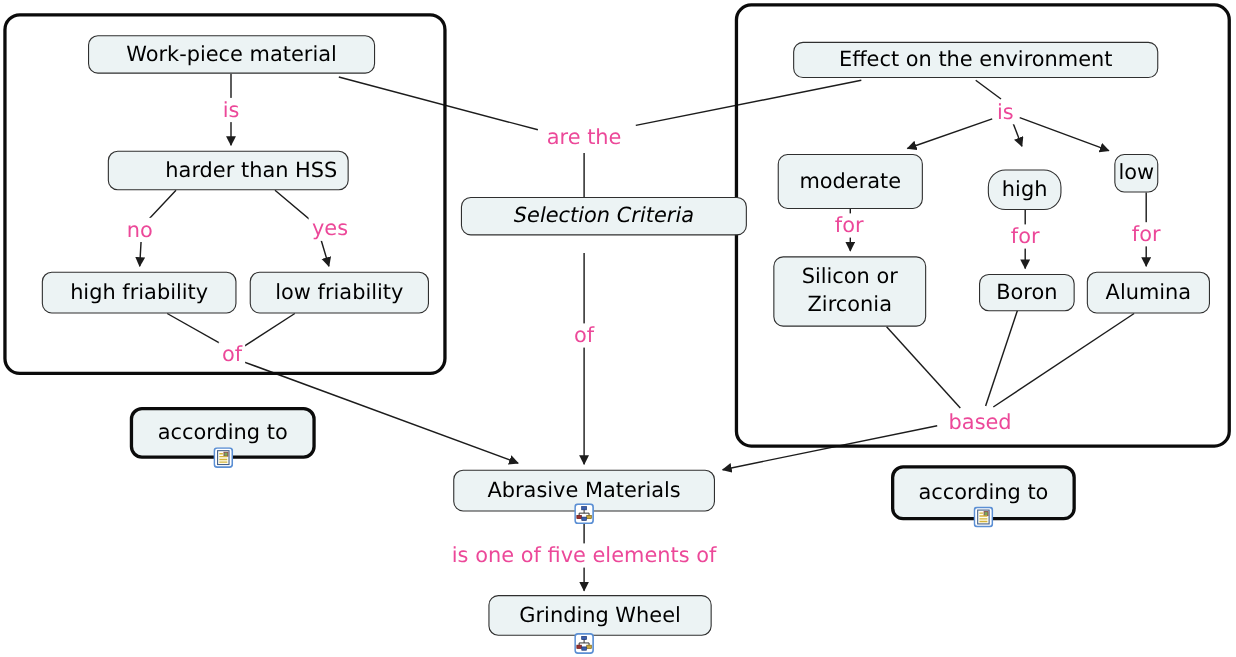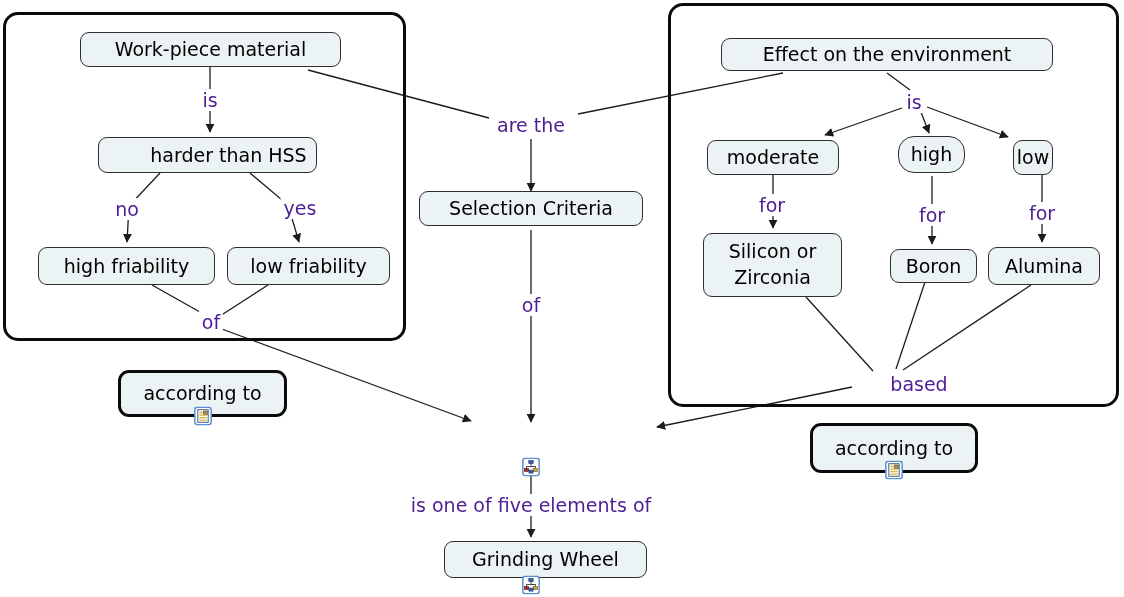--- a/index.html
+++ b/index.html
@@ -15,21 +15,21 @@
   .node{
     position:absolute;display:flex;align-items:center;justify-content:center;
     background:#ecf3f4;border:1.4px solid #2f2f2f;border-radius:9px;
     font-size:19px;color:#000000;text-align:center;line-height:1.3;
     box-sizing:border-box;white-space:nowrap;
   }
   .node.wrap{white-space:normal;line-height:1.35;}
   .node.thick{border:3.2px solid #0b0b0b;border-radius:11px;}
   .label{
     position:absolute;transform:translate(-50%,-50%);background:#ffffff;
-    padding:0 3px;font-size:19px;color:#4c1d95;white-space:nowrap;
+    padding:0 3px;font-size:19px;color:#ec4899;white-space:nowrap;
   }
   .icon{position:absolute;transform:translate(-50%,-50%);width:18px;height:19px;}
   .icon svg{display:block;}
 </style>
 </head>
 <body>
 
 <div class="canvas">
 
   <svg class="wires" viewBox="0 0 1124 597">
@@ -74,33 +74,34 @@
   <div class="label" style="left:127px;top:209px;">no</div>
   <div class="label" style="left:300px;top:208px;">yes</div>
   <div class="label" style="left:211px;top:322px;">of</div>
   <div class="label" style="left:531px;top:125px;">are the</div>
   <div class="label" style="left:531px;top:305px;">of</div>
   <div class="label" style="left:531px;top:505px;">is one of five elements of</div>
   <div class="label" style="left:914px;top:102px;">is</div>
   <div class="label" style="left:772px;top:205px;">for</div>
   <div class="label" style="left:932px;top:215px;">for</div>
   <div class="label" style="left:1042px;top:213px;">for</div>
-  <div class="label" style="left:891px;top:384px;margin-left:28px;">based</div>
+  <div class="label" style="left:891px;top:384px;">based</div>
 
   <div class="node" style="left:80px;top:32px;width:261px;height:35px;">Work-piece material</div>
   <div class="node" style="left:98px;top:137px;width:219px;height:36px;padding-left:42px;">harder than HSS</div>
   <div class="node" style="left:227px;top:247px;width:163px;height:38px;">low friability</div>
   <div class="node" style="left:38px;top:247px;width:177px;height:38px;">high friability</div>
 
-  <div class="node" style="left:419px;top:191px;width:224px;height:35px;">Selection Criteria</div>
+  <div class="node" style="left:419px;top:179px;width:260px;height:35px;font-style:italic;">Selection Criteria</div>
+  <div class="node" style="left:412px;top:427px;width:238px;height:38px;">Abrasive Materials</div>
   <div class="node" style="left:430px;top:541px;width:203px;height:37px;margin-left:14px;">Grinding Wheel</div>
 
   <div class="node" style="left:721px;top:38px;width:332px;height:33px;">Effect on the environment</div>
-  <div class="node" style="left:707px;top:140px;width:132px;height:35px;">moderate</div>
-  <div class="node" style="left:898px;top:136px;width:67px;height:37px;border-radius:16px;">high</div>
+  <div class="node" style="left:707px;top:140px;width:132px;height:50px;">moderate</div>
+  <div class="node" style="left:898px;top:154px;width:67px;height:37px;border-radius:16px;">high</div>
   <div class="node" style="left:1013px;top:140px;width:40px;height:35px;">low</div>
   <div class="node wrap" style="left:703px;top:233px;width:139px;height:64px;">Silicon or Zirconia</div>
   <div class="node" style="left:890px;top:249px;width:87px;height:34px;">Boron</div>
   <div class="node" style="left:988px;top:247px;width:112px;height:38px;">Alumina</div>
 
   <div class="node thick" style="left:118px;top:370px;width:169px;height:47px;">according to</div>
   <div class="node thick" style="left:810px;top:423px;width:168px;height:50px;">according to</div>
 
   <div class="icon" style="left:203px;top:416px;">
     <svg width="18" height="19" viewBox="0 0 18 19">

